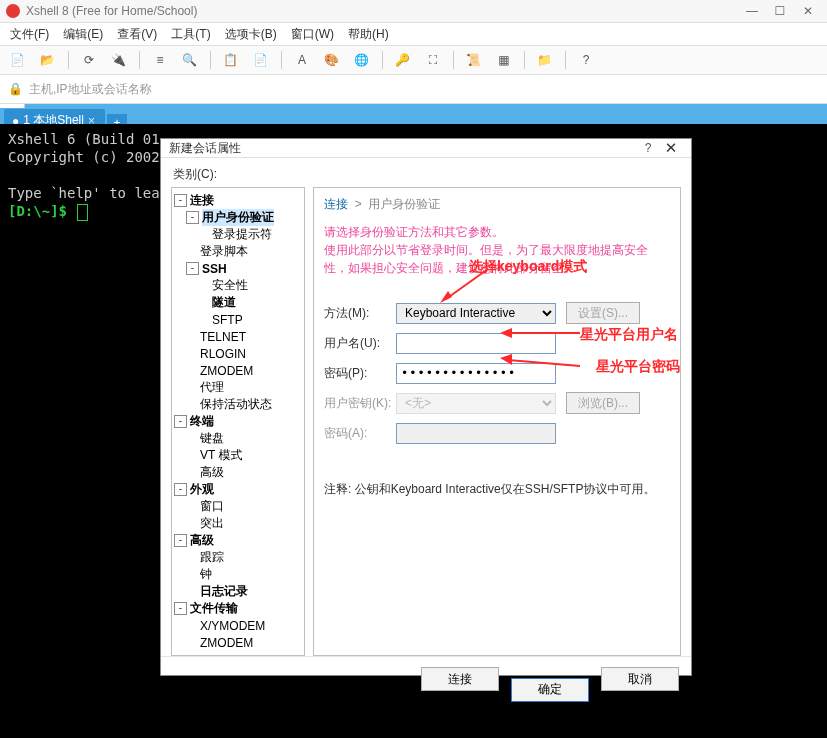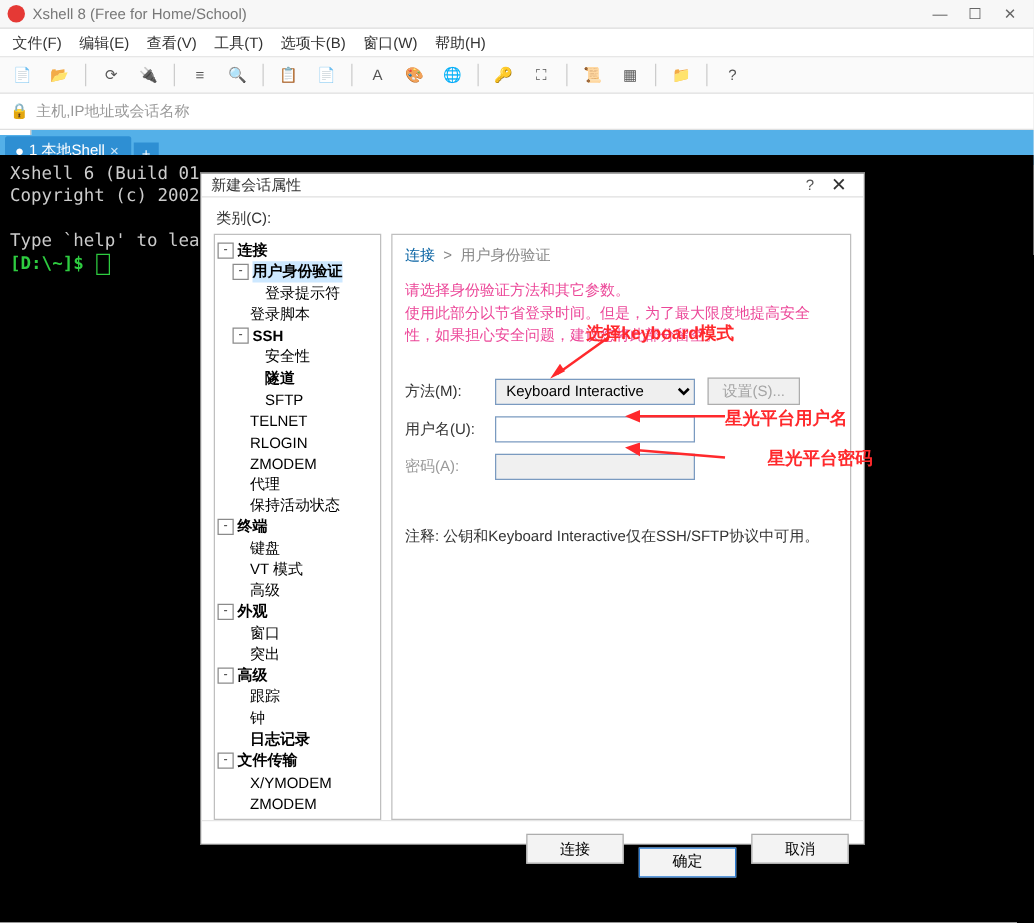--- a/index.html
+++ b/index.html
@@ -300,38 +300,49 @@
             <select>
               <option>Keyboard Interactive</option>
             </select>
             <button class="sidebtn" disabled="">设置(S)...</button>
           </div>
           <div class="form-row">
             <span class="lbl">用户名(U):</span>
             <input type="text" value="" style="">
           </div>
           <div class="form-row">
+            <span class="lbl">密码(P):</span>
+            <input type="text" style="font-family: monospace; letter-spacing: 1px;" value="••••••••••••••">
+          </div>
+          <div class="form-row">
+            <span class="lbl dis">用户密钥(K):</span>
+            <select class="disctrl" disabled="">
+              <option>&lt;无&gt;</option>
+            </select>
+            <button class="sidebtn" disabled="">浏览(B)...</button>
+          </div>
+          <div class="form-row">
             <span class="lbl dis">密码(A):</span>
             <input type="text" class="disctrl" disabled="" style="">
           </div>
 
           <div class="note">注释: 公钥和Keyboard Interactive仅在SSH/SFTP协议中可用。</div>
         </div>
       </div>
     </div>
     <div class="dlg-foot">
       <button>连接</button>
       <button class="primary">确定</button>
       <button>取消</button>
     </div>
   </div>
 
   <div class="annot" style="left:469px;top:258px;">选择keyboard模式</div>
   <div class="annot" style="left:580px;top:326px;">星光平台用户名</div>
-  <div class="annot" style="left:614px;top:358px;">星光平台密码</div>
+  <div class="annot" style="left:596px;top:358px;">星光平台密码</div>
   <svg class="arrow" style="left:440px;top:267px;width:50px;height:36px;">
       <line x1="48" y1="2" x2="6" y2="32" stroke="#ff292c" stroke-width="2"></line>
       <polygon points="0,36 12,30 8,24" fill="#ff292c"></polygon>
     </svg>
   <svg class="arrow" style="left:500px;top:326px;width:82px;height:14px;">
       <line x1="80" y1="7" x2="8" y2="7" stroke="#ff292c" stroke-width="2"></line>
       <polygon points="0,7 12,2 12,12" fill="#ff292c"></polygon>
     </svg>
   <svg class="arrow" style="left:500px;top:354px;width:82px;height:18px;">
       <line x1="80" y1="12" x2="8" y2="6" stroke="#ff292c" stroke-width="2"></line>

